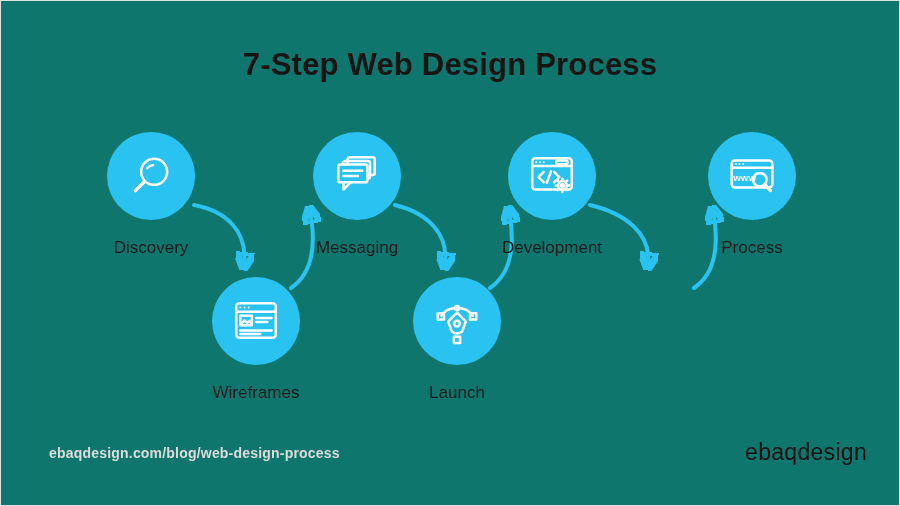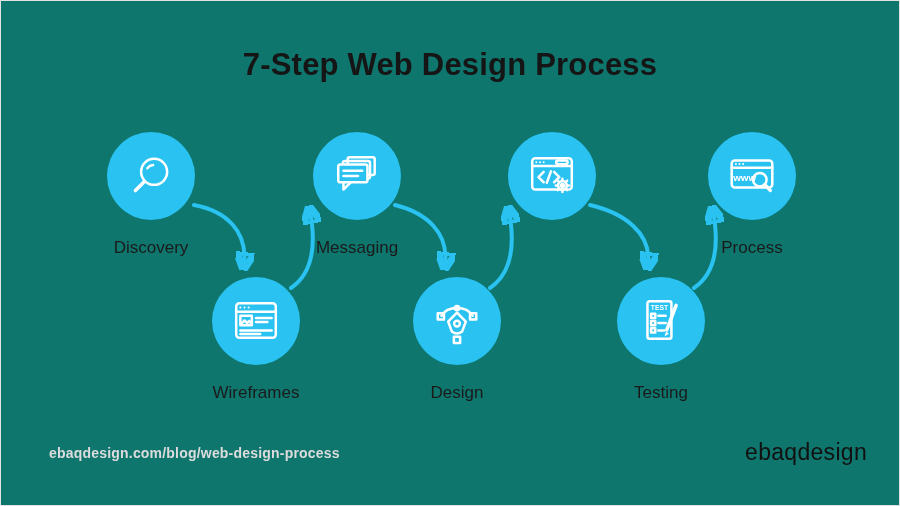--- a/index.html
+++ b/index.html
@@ -108,21 +108,21 @@
       <svg viewBox="0 0 48 48">
         <path d="M9 19 C 15 9, 33 9, 39 19"></path>
         <rect x="5.5" y="16.5" width="6" height="6"></rect>
         <rect x="36.5" y="16.5" width="6" height="6"></rect>
         <circle cx="24" cy="11.5" r="2"></circle>
         <path d="M24 16 L32.5 24.5 L29 34 Q24 38 19 34 L15.5 24.5 Z"></path>
         <circle cx="24" cy="26.5" r="2.8"></circle>
         <rect x="21" y="39" width="6" height="6"></rect>
       </svg>
     </div>
-    <div class="label">Design</div>
+    <div class="label">Launch</div>
   </div>
 
   <div class="step top" style="left:476px">
     <div class="circle">
       <svg viewBox="0 0 48 48">
         <rect x="5" y="7" width="38" height="30" rx="3"></rect>
         <line x1="5" y1="14.5" x2="43" y2="14.5"></line>
         <circle class="fdot" cx="9" cy="10.8" r="1"></circle>
         <circle class="fdot" cx="12.5" cy="10.8" r="1"></circle>
         <circle class="fdot" cx="16" cy="10.8" r="1"></circle>
@@ -135,39 +135,23 @@
         <line x1="38.2" y1="33" x2="40.4" y2="33"></line>
         <line x1="29.8" y1="33" x2="27.6" y2="33"></line>
         <line x1="34" y1="28.8" x2="34" y2="26.6"></line>
         <line x1="34" y1="37.2" x2="34" y2="39.4"></line>
         <line x1="37" y1="30" x2="38.6" y2="28.4"></line>
         <line x1="31" y1="30" x2="29.4" y2="28.4"></line>
         <line x1="37" y1="36" x2="38.6" y2="37.6"></line>
         <line x1="31" y1="36" x2="29.4" y2="37.6"></line>
       </svg>
     </div>
+    <div class="label">Development</div>
   </div>
 
-  <div class="step bottom" style="left:585px">
-    <div class="circle">
-      <svg viewBox="0 0 48 48">
-        <rect x="11" y="5" width="23" height="36" rx="2"></rect>
-        <text x="22.5" y="13" text-anchor="middle" font-size="6.5">TEST</text>
-        <rect x="14.5" y="17" width="4" height="4"></rect>
-        <rect x="14.5" y="24" width="4" height="4"></rect>
-        <rect x="14.5" y="31" width="4" height="4"></rect>
-        <line x1="21.5" y1="19" x2="28.5" y2="19"></line>
-        <line x1="21.5" y1="26" x2="28.5" y2="26"></line>
-        <line x1="21.5" y1="33" x2="27" y2="33"></line>
-        <line class="thick" x1="38.5" y1="9" x2="29.5" y2="32.5"></line>
-        <path class="fdot" d="M28.8 34 L27.4 38.6 L31.8 36.2 Z"></path>
-      </svg>
-    </div>
-    <div class="label">Testing</div>
-  </div>
 
   <div class="step top" style="left:676px">
     <div class="circle">
       <svg viewBox="0 0 48 48">
         <rect x="4.5" y="9" width="39" height="26" rx="3"></rect>
         <line x1="4.5" y1="16" x2="43.5" y2="16"></line>
         <circle class="fdot" cx="8.5" cy="12.5" r="1"></circle>
         <circle class="fdot" cx="12" cy="12.5" r="1"></circle>
         <circle class="fdot" cx="15.5" cy="12.5" r="1"></circle>
         <text x="17" y="29" text-anchor="middle" font-size="9.5">www</text>

